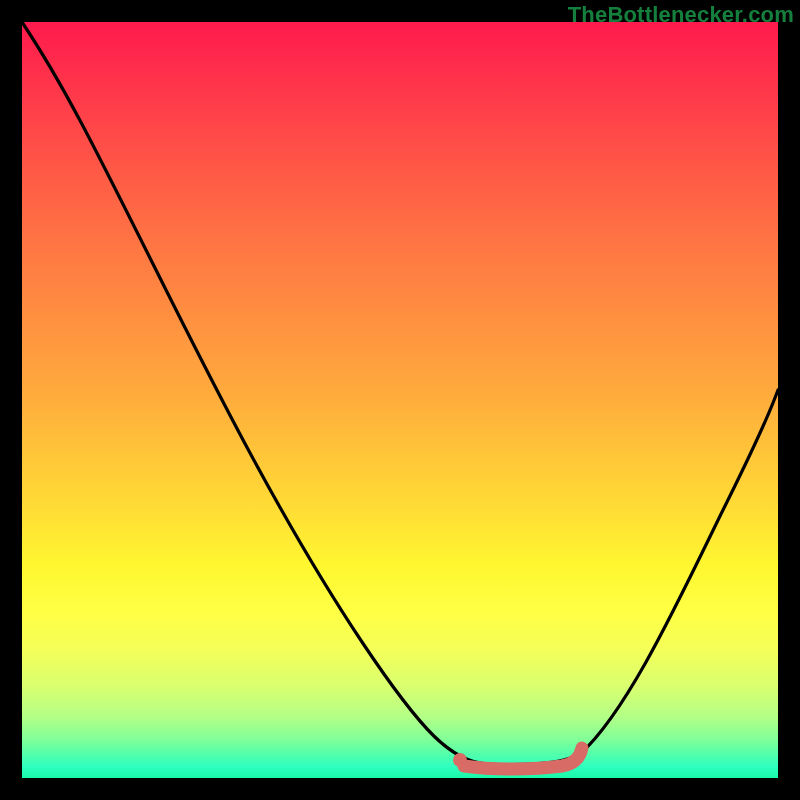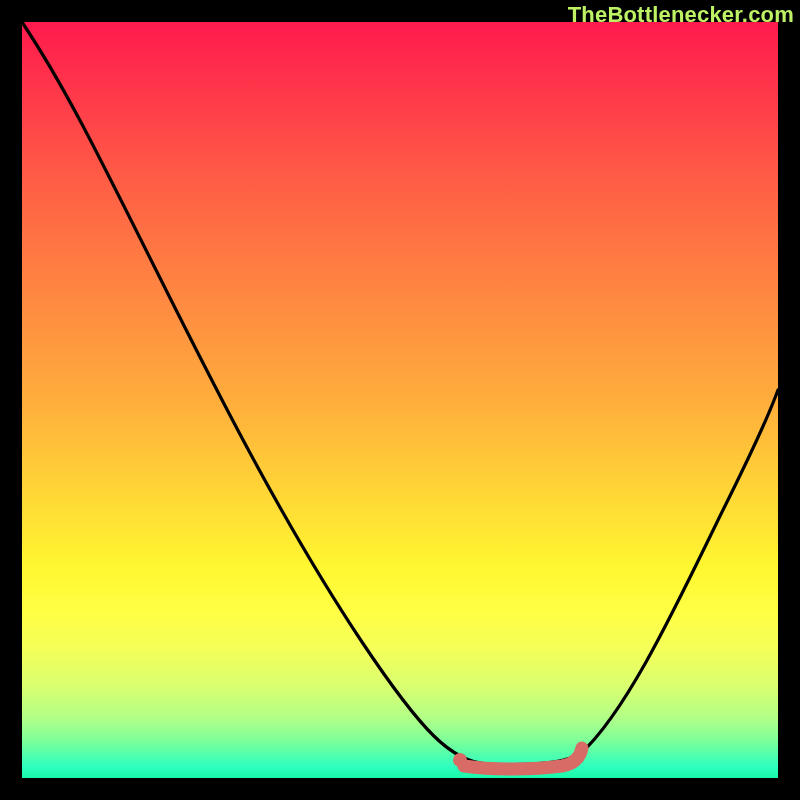--- a/index.html
+++ b/index.html
@@ -34,21 +34,21 @@
       #7fff99 95%,
       #4fffad 97%,
       #2fffc0 98.5%,
       #18f8a8 100%
     );
   }
   .attrib {
     position: absolute;
     top: 2px;
     right: 6px;
-    color: #bef264;
+    color: #15803d;
     font-size: 22px;
     font-weight: 600;
     letter-spacing: 0.2px;
   }
   svg.curve {
     position: absolute;
     left: 0;
     top: 0;
     width: 756px;
     height: 756px;

